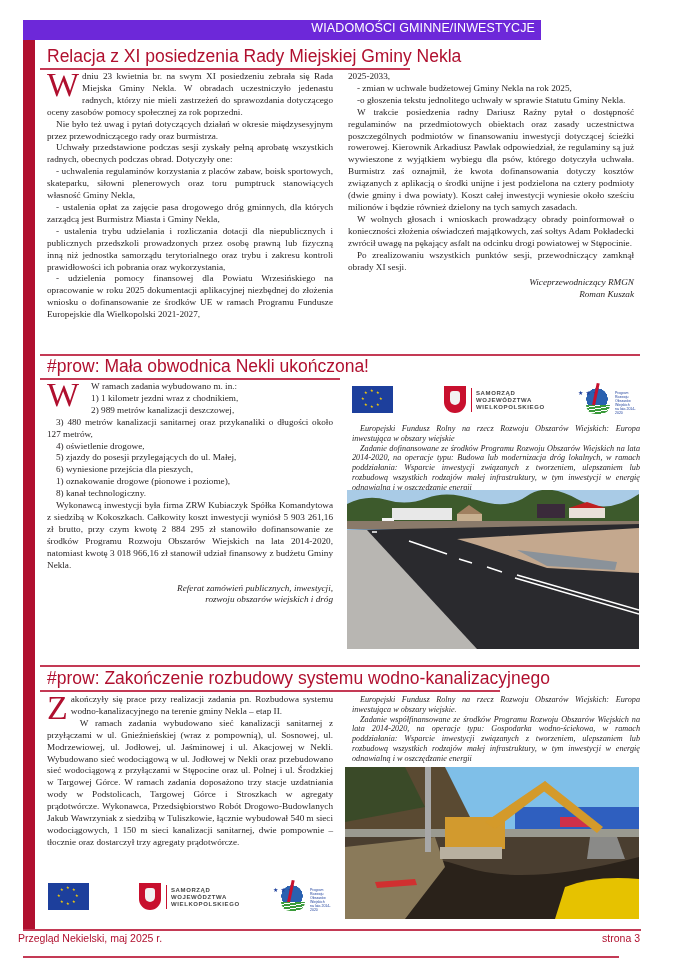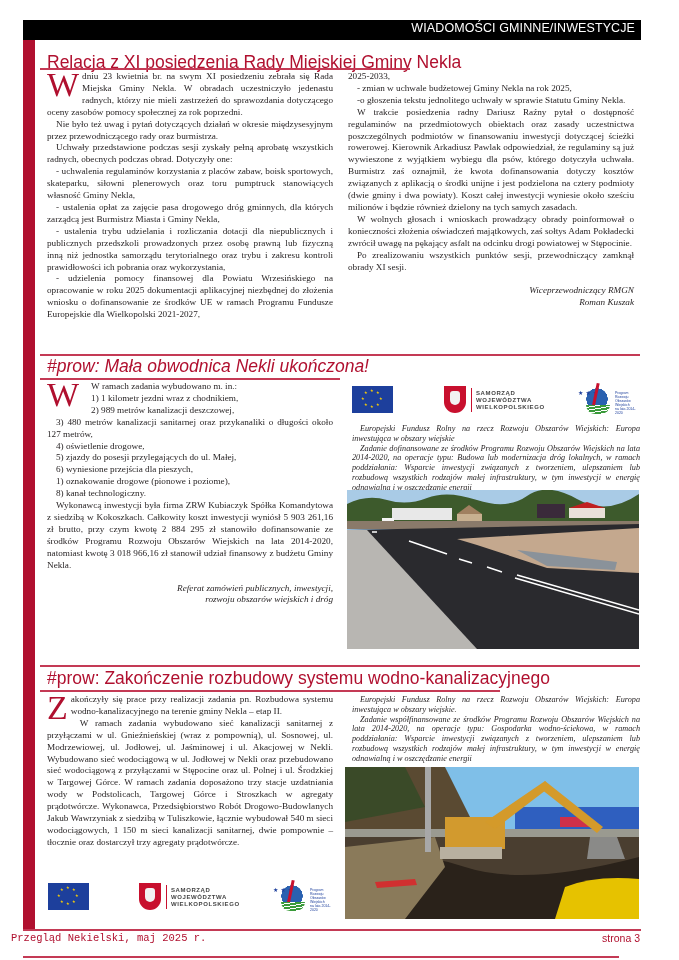--- a/index.html
+++ b/index.html
@@ -1,18 +1,18 @@
 <!DOCTYPE html>
 <html><head>
 <meta charset="utf-8">
 <style>
   html,body{margin:0;padding:0;background:#fff;}
   body{width:679px;height:960px;position:relative;overflow:hidden;font-family:"DejaVu Serif","Liberation Serif",serif;color:#231f20;}
   .abs{position:absolute;}
-  .topbar{left:23px;top:20px;width:618px;height:20px;background:#000000;}
+  .topbar{left:23px;top:20px;width:518px;height:20px;background:#6d28d9;}
   .topbar-text{position:absolute;right:6px;top:1px;color:#fff;font-family:"Liberation Sans",sans-serif;font-size:12.5px;letter-spacing:0.1px;}
   .leftbar{left:23px;top:40px;width:12px;height:890px;background:#b0102f;}
   .heading{font-family:"Liberation Sans",sans-serif;color:#b0102f;font-size:17px;white-space:nowrap;}
   .hline{position:absolute;height:1.5px;background:#c43a55;}
   .col{position:absolute;font-size:9.2px;line-height:11.9px;text-align:justify;font-family:"Liberation Serif",serif;}
   .col p{margin:0;text-indent:9px;}
   .col p.noind{text-indent:0;}
   .dropcap{float:left;font-size:34px;line-height:28px;color:#b0102f;margin:0 3px 0 0;font-family:"Liberation Serif",serif;text-indent:0;}
   .sig{text-align:right;font-style:italic;text-indent:0 !important;}
   .caption{position:absolute;font-size:8.2px;line-height:9.8px;font-style:italic;text-align:justify;font-family:"Liberation Serif",serif;}
@@ -34,47 +34,47 @@
   .footer-text{position:absolute;font-family:"Liberation Sans",sans-serif;font-size:10.5px;color:#b0102f;}
 </style>
 </head>
 <body>
 
 <div class="abs topbar">
   <span class="topbar-text">WIADOMOŚCI GMINNE/INWESTYCJE</span>
 </div>
 <div class="abs leftbar"></div>
 
-<div class="abs heading" style="left:47px;top:52px;font-size:17.5px;">Relacja z XI posiedzenia Rady Miejskiej Gminy Nekla</div>
+<div class="abs heading" style="left:47px;top:46px;font-size:17.5px;">Relacja z XI posiedzenia Rady Miejskiej Gminy Nekla</div>
 <div class="hline" style="left:40px;top:68px;width:370px;"></div>
 
 <div class="col" style="left:47px;top:71px;width:286px;">
   <p class="noind"><span class="dropcap">W</span><span>dniu 23 kwietnia br. na swym XI posiedzeniu zebrała się Rada Miejska Gminy Nekla. W obradach uczestniczyło jedenastu radnych, którzy  nie mieli zastrzeżeń do sprawozdania dotyczącego oceny zasobów pomocy społecznej za rok poprzedni.</span></p>
   <p>Nie było też uwag i pytań dotyczących działań w okresie międzysesyjnym  przez przewodniczącego rady oraz burmistrza.</p>
   <p>Uchwały przedstawione podczas sesji zyskały pełną aprobatę wszystkich radnych, obecnych podczas obrad. Dotyczyły one:</p>
   <p>- uchwalenia regulaminów korzystania z placów zabaw, boisk sportowych, skateparku, siłowni plenerowych oraz toru pumptruck stanowiących własność Gminy Nekla,</p>
   <p>- ustalenia opłat za zajęcie pasa drogowego dróg gminnych, dla których zarządcą jest Burmistrz Miasta i Gminy Nekla,</p>
   <p>- ustalenia trybu udzielania i rozliczania dotacji dla niepublicznych i publicznych przedszkoli prowadzonych przez osobę prawną lub fizyczną inną niż jednostka samorządu terytorialnego oraz trybu i zakresu kontroli prawidłowości ich pobrania oraz wykorzystania,</p>
   <p>- udzielenia pomocy finansowej dla Powiatu Wrzesińskiego na opracowanie w roku 2025 dokumentacji aplikacyjnej niezbędnej do złożenia wniosku o dofinansowanie ze środków UE w ramach Programu Fundusze Europejskie dla Wielkopolski 2021-2027,</p>
 </div>
 
 <div class="col" style="left:348px;top:71px;width:286px;">
   <p class="noind">2025-2033,</p>
   <p>- zmian w uchwale budżetowej Gminy Nekla na rok 2025,</p>
   <p>-o głoszenia tekstu jednolitego uchwały w sprawie Statutu Gminy Nekla.</p>
   <p>W trakcie posiedzenia radny Dariusz Raźny pytał o dostępność regulaminów na przedmiotowych obiektach oraz zasady uczestnictwa poszczególnych podmiotów w finansowaniu  inwestycji dotyczącej ścieżki rowerowej. Kierownik Arkadiusz Pawlak odpowiedział, że regulaminy są już wywieszone z wyjątkiem wybiegu dla psów, którego dotyczyła uchwała. Burmistrz zaś oznajmił, że kwota dofinansowania dotyczy kosztów związanych z aplikacją o środki unijne i jest podzielona na cztery podmioty (dwie gminy i dwa powiaty). Koszt całej inwestycji wyniesie około sześciu milionów i będzie również dzielony na tych samych zasadach.</p>
   <p>W wolnych głosach i wnioskach prowadzący obrady poinformował o konieczności złożenia oświadczeń majątkowych, zaś sołtys Adam Pokładecki zwrócił uwagę na pękający asfalt na odcinku drogi powiatowej w Stępocinie.</p>
   <p>Po zrealizowaniu wszystkich punktów sesji, przewodniczący zamknął obrady XI sesji.</p>
-  <p class="sig" style="margin-top:12px;">Wiceprzewodniczący RMGN</p>
+  <p class="sig" style="margin-top:4px;">Wiceprzewodniczący RMGN</p>
   <p class="sig">Roman Kuszak</p>
 </div>
 
 <div class="hline" style="left:40px;top:354px;width:600px;"></div>
 
-<div class="abs heading" style="left:47px;top:356px;font-size:17.5px;font-style:italic;">#prow: Mała obwodnica Nekli ukończona!</div>
+<div class="abs heading" style="left:47px;top:356px;font-size:17.5px;">#prow: Mała obwodnica Nekli ukończona!</div>
 <div class="hline" style="left:40px;top:378px;width:300px;"></div>
 
 <div class="col" style="left:47px;top:381px;width:286px;">
   <p class="noind"><span class="dropcap">W</span></p>
   <p>W ramach zadania wybudowano m. in.:</p>
   <p>1) 1 kilometr jezdni wraz z chodnikiem,</p>
   <p>2) 989 metrów kanalizacji deszczowej,</p>
   <p>3) 480 metrów kanalizacji sanitarnej oraz przykanaliki o długości około 127 metrów,</p>
   <p>4) oświetlenie drogowe,</p>
   <p>5) zjazdy do posesji przylegających do ul. Małej,</p>
@@ -207,15 +207,15 @@
     <rect x="95" y="80" width="62" height="12" fill="#b8b0a0"></rect>
     <path d="M140 55 L200 14 L205 20 L150 62 Z" fill="#d49a2a"></path>
     <path d="M200 14 L258 60 L252 66 L196 22 Z" fill="#d49a2a"></path>
     <path d="M245 70 L272 70 L280 92 L242 92 Z" fill="#8a8a88"></path>
     <path d="M220 120 Q250 108 294 112 L294 152 L210 152 Z" fill="#e6c200"></path>
     <path d="M30 115 L70 112 L72 118 L32 121 Z" fill="#d03030"></path>
   </svg>
 </div>
 
 <div class="footer-line" style="left:23px;top:929px;width:618px;"></div>
-<div class="footer-text" style="left:11px;top:932px;font-family:Liberation Mono, monospace;">Przegląd Nekielski, maj 2025 r.</div>
+<div class="footer-text" style="left:18px;top:932px;">Przegląd Nekielski, maj 2025 r.</div>
 <div class="footer-text" style="right:39px;top:932px;">strona 3</div>
 <div class="footer-line" style="left:23px;top:956px;width:596px;"></div>
 
 </body></html>

